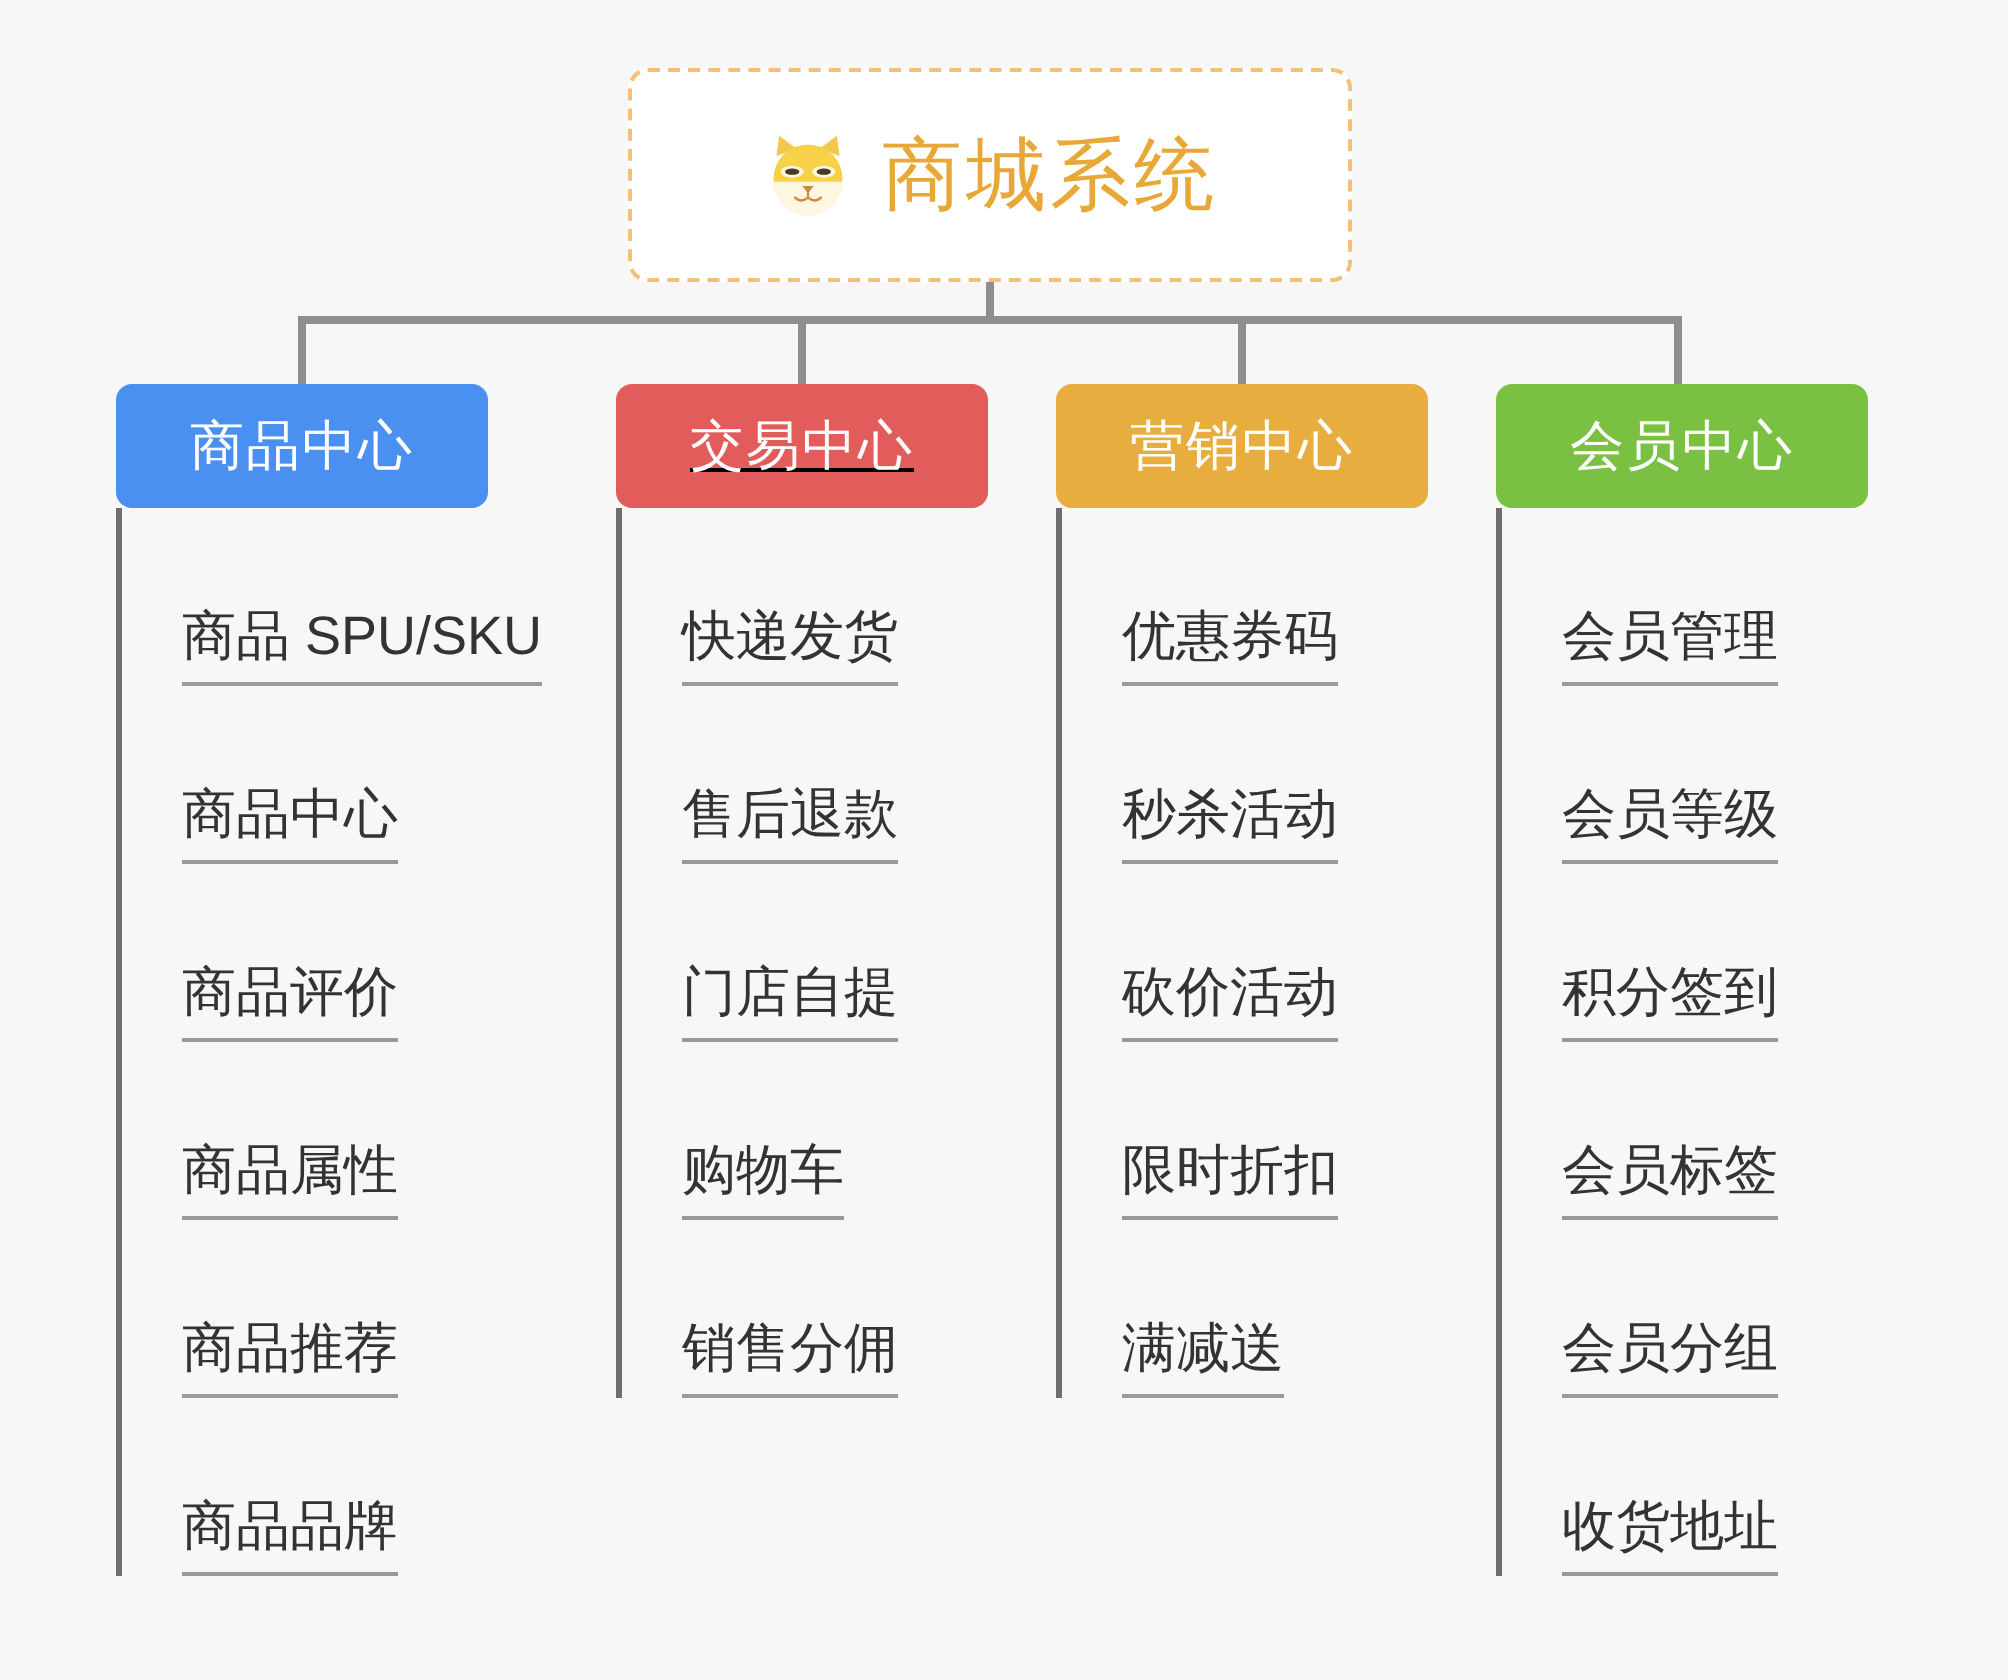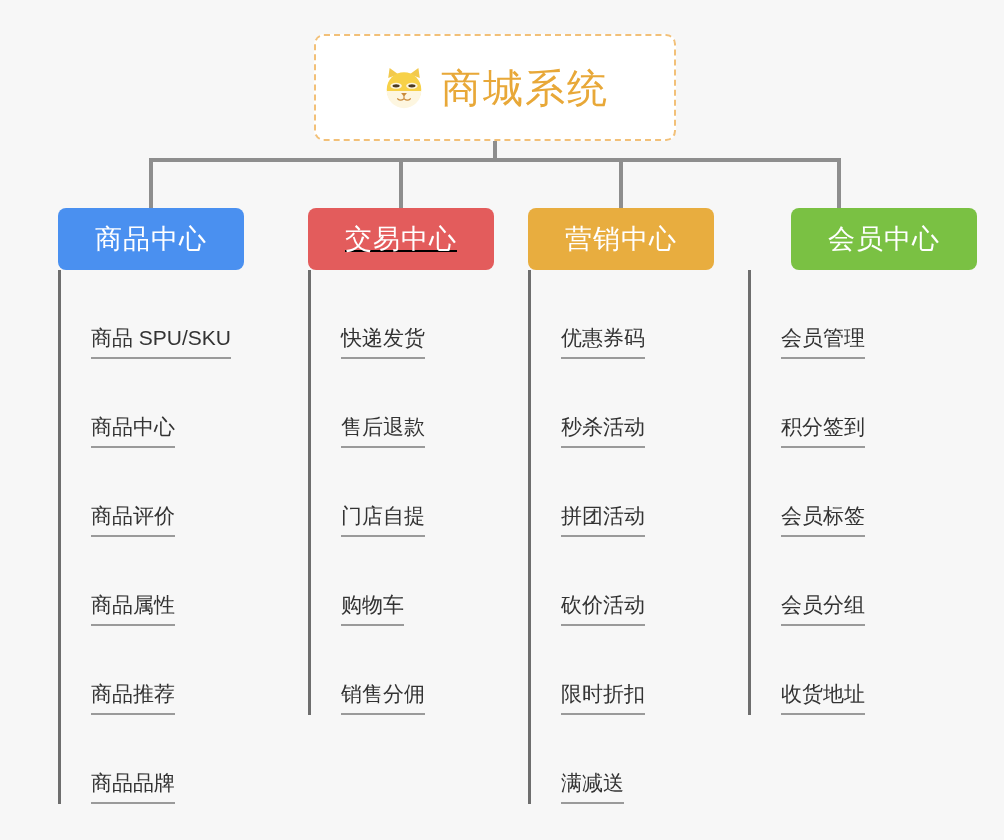--- a/index.html
+++ b/index.html
@@ -71,21 +71,21 @@
     position: absolute;
     top: 158px;
     width: 4px;
     height: 52px;
     background: #8e8e8e;
   }
 
   
   .column {
     position: absolute;
-    top: 208px;
+    top: 192px;
     width: 186px;
   }
   .cat-box {
     width: 186px;
     height: 62px;
     border-radius: 8px;
     display: flex;
     align-items: center;
     justify-content: center;
     box-sizing: border-box;
@@ -106,21 +106,21 @@
   }
   .item {
     position: relative;
     height: 89px;
     display: flex;
     align-items: flex-end;
     padding-left: 30px;
     box-sizing: border-box;
   }
   .item-label {
-    font-size: 21px;
+    font-size: 27px;
     color: #333333;
     line-height: 1;
     padding-bottom: 9px;
     border-bottom: 2px solid #9a9a9a;
     white-space: nowrap;
     display: inline-block;
   }
 </style>
 </head>
 <body style="background: rgb(247, 247, 247);">
@@ -212,43 +212,43 @@
       <span class="cat-label">营销中心</span>
     </div>
     <div class="items">
       <div class="item">
           <span class="item-label">优惠券码</span>
         </div>
       <div class="item">
           <span class="item-label">秒杀活动</span>
         </div>
       <div class="item">
-          <span class="item-label">拼团活动</span>
-        </div>
-      <div class="item">
           <span class="item-label">砍价活动</span>
         </div>
       <div class="item">
           <span class="item-label">限时折扣</span>
         </div>
       <div class="item">
           <span class="item-label">满减送</span>
         </div>
     </div>
   </div>
 
   <div class="column" id="col-3" style="left: 748px;">
-    <div class="cat-box" style="background: rgb(122, 193, 67); margin-left: 43px;">
+    <div class="cat-box" style="background: rgb(122, 193, 67);">
       <span class="cat-label">会员中心</span>
     </div>
     <div class="items">
       <div class="item">
           <span class="item-label">会员管理</span>
         </div>
       <div class="item">
+          <span class="item-label">会员等级</span>
+        </div>
+      <div class="item">
           <span class="item-label">积分签到</span>
         </div>
       <div class="item">
           <span class="item-label">会员标签</span>
         </div>
       <div class="item">
           <span class="item-label">会员分组</span>
         </div>
       <div class="item">
           <span class="item-label">收货地址</span>

